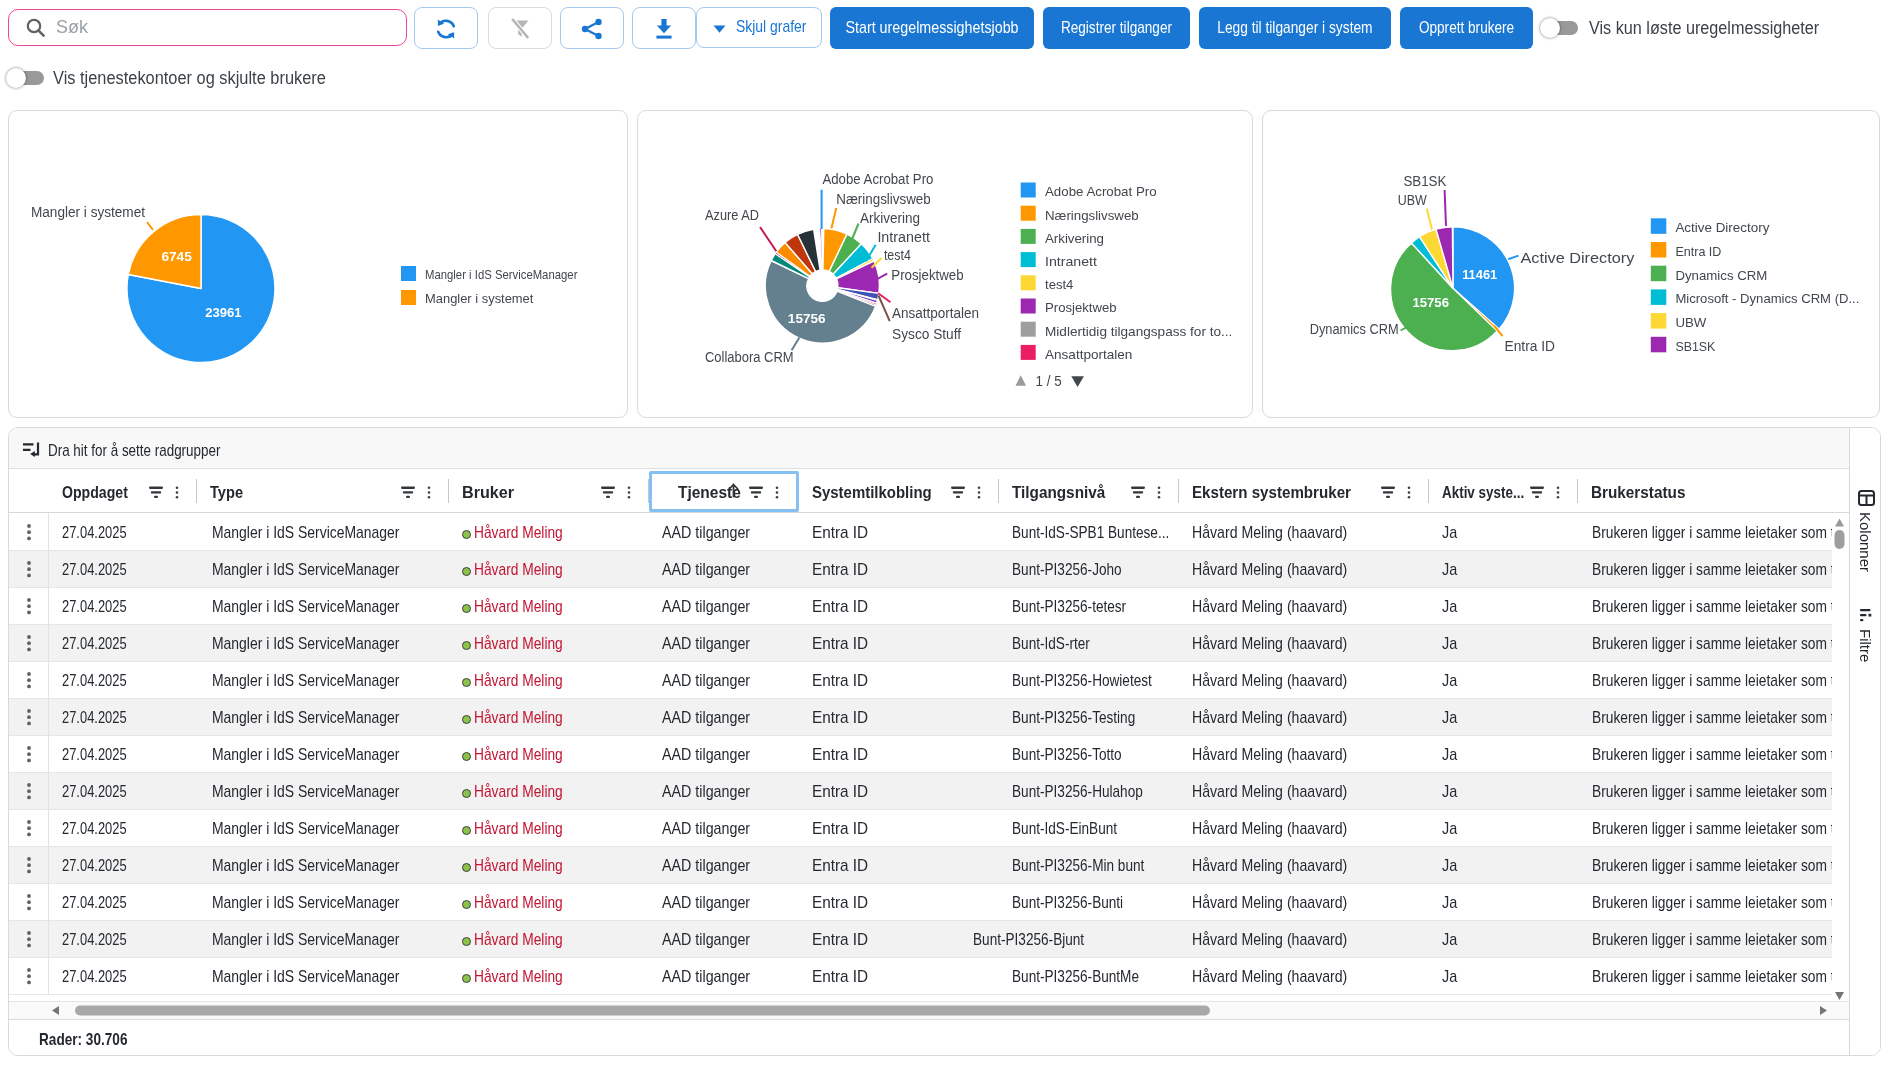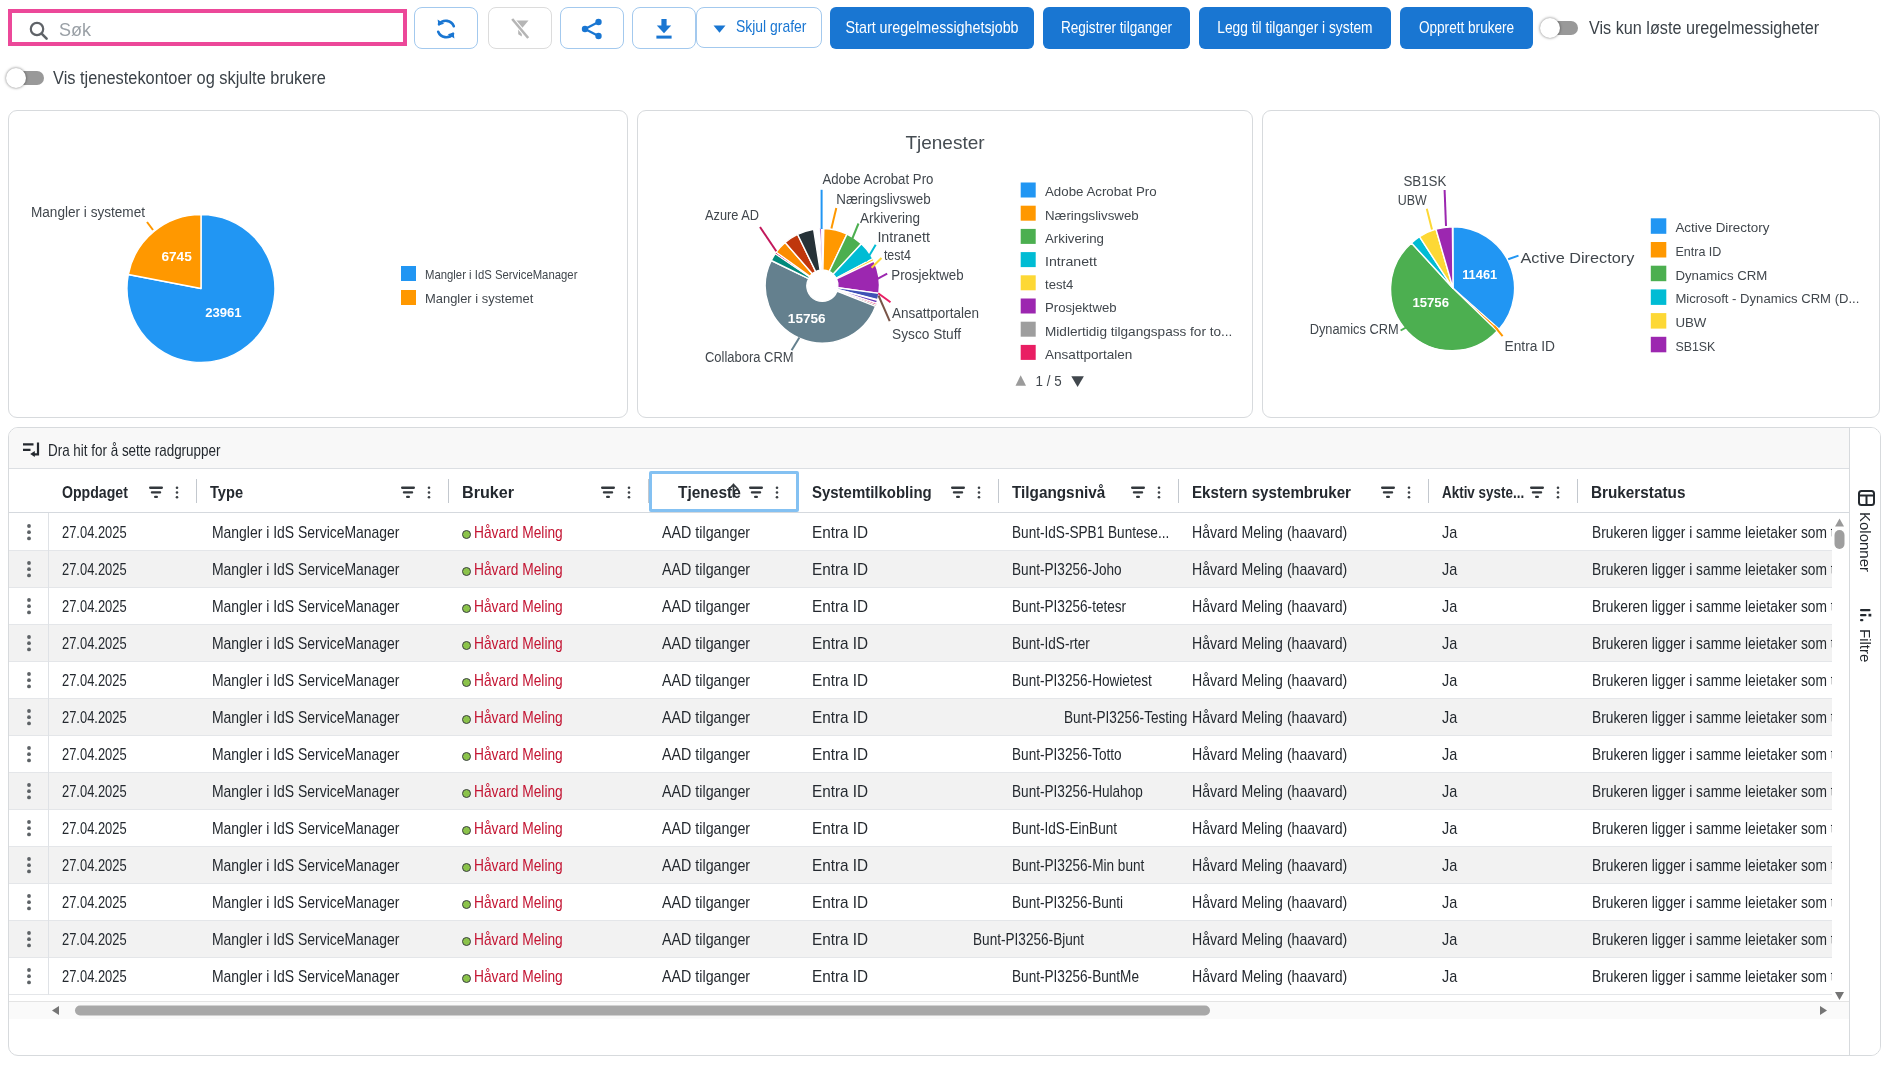--- a/index.html
+++ b/index.html
@@ -3,21 +3,21 @@
 <style>
 * { margin:0; padding:0; box-sizing:border-box; }
 html,body { width:1888px; height:1068px; background:#fff;
   font-family:"Liberation Sans",sans-serif; position:relative; overflow:hidden; }
 .abs { position:absolute; }
 .tx { display:inline-block; transform-origin:0 50%; white-space:pre; }
 .ctx { display:inline-block; transform-origin:50% 50%; white-space:pre; }
 
 
 .search { position:absolute; left:8px; top:9px; width:399px; height:37px;
-  border:4px solid #ec4899; border-radius:0; }
+  border:1px solid #ec4899; border-radius:10px; }
 .search svg { position:absolute; left:16px; top:7px; }
 .search .ph { position:absolute; left:47px; top:7px; font-size:18px; color:#9aa0a6; }
 .ibtn { position:absolute; top:7px; height:42px; width:64px; border:1.5px solid #a3c9ee;
   border-radius:8px; background:#fff; }
 .ibtn svg { position:absolute; left:18px; top:8px; }
 .ibtn.dis { border-color:#dcdcdc; }
 .sgbtn { position:absolute; left:696px; top:7px; width:126px; height:41px;
   border:1.5px solid #a3c9ee; border-radius:8px; background:#fff; }
 .sgbtn svg { position:absolute; left:15px; top:16px; }
 .sgbtn .lb { position:absolute; left:39px; top:9px; font-size:17px; color:#1976d2; }
@@ -151,21 +151,20 @@
         <text x="167.6" y="150.0" text-anchor="middle" font-size="12.5" font-weight="bold" fill="#fff" textLength="30.4" lengthAdjust="spacingAndGlyphs">6745</text>
         <path d="M144,119 L138,111" stroke="#ff9800" stroke-width="2" fill="none"></path>
         <text x="136.0" y="106.0" text-anchor="end" font-size="14" font-weight="normal" fill="#41474d" textLength="114" lengthAdjust="spacingAndGlyphs">Mangler i systemet</text>
         <rect x="392" y="155" width="15" height="15" fill="#2196f3"></rect>
         <text x="416.0" y="167.5" text-anchor="start" font-size="13" font-weight="normal" fill="#41474d" textLength="152.4" lengthAdjust="spacingAndGlyphs">Mangler i IdS ServiceManager</text>
         <rect x="392" y="179" width="15" height="15" fill="#ff9800"></rect>
         <text x="416.0" y="191.5" text-anchor="start" font-size="13" font-weight="normal" fill="#41474d" textLength="108.4" lengthAdjust="spacingAndGlyphs">Mangler i systemet</text>
       </svg></div>
   </div>
 <div class="card" style="left:637px;width:616px">
-    <div class="ctitle">Tjenester</div>
 <div class="abs" style="left:0;top:0"><svg width="616" height="308" viewBox="0 0 616 308" font-family="Liberation Sans, sans-serif">
         <path d="M184.5,117.5 A57,57 0 0 1 185.8,117.5 L184.9,159.0 A15.5,15.5 0 0 0 184.5,159.0 Z" fill="#2196f3" stroke="#fff" stroke-width="1.0" stroke-linejoin="round"></path>
         <path d="M185.8,117.5 A57,57 0 0 1 209.0,123.1 L191.2,160.5 A15.5,15.5 0 0 0 184.9,159.0 Z" fill="#ff9800" stroke="#fff" stroke-width="1.4" stroke-linejoin="round"></path>
         <path d="M209.0,123.1 A57,57 0 0 1 223.4,132.8 L195.1,163.2 A15.5,15.5 0 0 0 191.2,160.5 Z" fill="#4caf50" stroke="#fff" stroke-width="1.4" stroke-linejoin="round"></path>
         <path d="M223.4,132.8 A57,57 0 0 1 234.8,147.7 L198.2,167.2 A15.5,15.5 0 0 0 195.1,163.2 Z" fill="#00bcd4" stroke="#fff" stroke-width="1.4" stroke-linejoin="round"></path>
         <path d="M234.8,147.7 A57,57 0 0 1 235.9,150.0 L198.5,167.8 A15.5,15.5 0 0 0 198.2,167.2 Z" fill="#fdd835" stroke="#fff" stroke-width="1.0" stroke-linejoin="round"></path>
         <path d="M235.9,150.0 A57,57 0 0 1 240.9,182.4 L199.8,176.7 A15.5,15.5 0 0 0 198.5,167.8 Z" fill="#9c27b0" stroke="#fff" stroke-width="1.4" stroke-linejoin="round"></path>
         <path d="M240.9,182.4 A57,57 0 0 1 239.7,188.8 L199.5,178.4 A15.5,15.5 0 0 0 199.8,176.7 Z" fill="#3f51b5" stroke="#fff" stroke-width="1.4" stroke-linejoin="round"></path>
         <path d="M239.6,189.3 A57,57 0 0 1 238.7,192.1 L199.2,179.3 A15.5,15.5 0 0 0 199.5,178.5 Z" fill="#673ab7" stroke="#fff" stroke-width="1.4" stroke-linejoin="round"></path>
         <path d="M238.6,192.6 A57,57 0 0 1 238.1,194.0 L199.1,179.8 A15.5,15.5 0 0 0 199.2,179.4 Z" fill="#e91e63" stroke="#fff" stroke-width="1.0" stroke-linejoin="round"></path>
@@ -362,21 +361,21 @@
             <circle cx="3" cy="2" r="1.9"></circle>
             <circle cx="3" cy="8.2" r="1.9"></circle>
             <circle cx="3" cy="14.4" r="1.9"></circle>
           </g>
         </svg></div>
 <div class="c" style="left:53px"><span class="tx" style="transform:scaleX(0.76)">27.04.2025</span></div>
 <div class="c" style="left:203px"><span class="tx" style="transform:scaleX(0.82)">Mangler i IdS ServiceManager</span></div>
 <div class="c" style="left:453px"><span class="gdot"></span><span class="tx red" style="transform:scaleX(0.81)">Håvard Meling</span></div>
 <div class="c" style="left:653px"><span class="tx" style="transform:scaleX(0.84)">AAD tilganger</span></div>
 <div class="c" style="left:803px"><span class="tx" style="transform:scaleX(0.9)">Entra ID</span></div>
-<div class="c" style="left:1055px"><span class="tx" style="transform:scaleX(0.8)">Bunt-PI3256-Testing</span></div>
+<div class="c" style="left:1003px"><span class="tx" style="transform:scaleX(0.8)">Bunt-PI3256-Testing</span></div>
 <div class="c" style="left:1183px"><span class="tx" style="transform:scaleX(0.83)">Håvard Meling (haavard)</span></div>
 <div class="c" style="left:1433px"><span class="tx" style="transform:scaleX(0.85)">Ja</span></div>
 <div class="c" style="left:1583px"><span class="tx" style="transform:scaleX(0.81)">Brukeren ligger i samme leietaker som t</span></div>
 </div>
     <div class="row" style="top:308px">
 <div class="kb"><svg width="6" height="17" viewBox="0 0 6 17">
           <g fill="#5d6266">
             <circle cx="3" cy="2" r="1.9"></circle>
             <circle cx="3" cy="8.2" r="1.9"></circle>
             <circle cx="3" cy="14.4" r="1.9"></circle>
@@ -642,20 +641,23 @@
       <path d="M3 478 L12 478 L7.5 486 Z" fill="#757575"></path>
     </svg>
   </div>
   <div class="hsb">
     <svg width="1840" height="17" viewBox="0 0 1840 17">
       <path d="M43 8.5 L50 4 L50 13 Z" fill="#757575"></path>
       <rect x="66" y="3.5" width="1135" height="10" rx="5" fill="#a8a8a8"></rect>
       <path d="M1811 4 L1811 13 L1818 8.5 Z" fill="#757575"></path>
     </svg>
   </div>
+  <div class="foot">
+      <span class="lb"><span class="tx" style="transform:scaleX(0.8)">Rader: 30.706</span></span>
+    </div>
   <div class="sidebar">
     <div class="abs" style="left:8px;top:62px"><svg width="17" height="16" viewBox="0 0 17 16">
           <rect x="1" y="1" width="15" height="14" rx="2.5" fill="none" stroke="#24292f" stroke-width="2"></rect>
           <path d="M1 5.4 L16 5.4 M8.5 5.4 L8.5 15" stroke="#24292f" stroke-width="2" fill="none"></path>
         </svg></div>
     <div class="vtext" style="left:7px;top:84px">Kolonner</div>
     <div class="abs" style="left:9px;top:180px"><svg width="16" height="15" viewBox="0 0 16 15">
           <g fill="#24292f">
             <rect x="1" y="1" width="10.5" height="2.3" rx="1"></rect>
             <rect x="1" y="6" width="6.5" height="2.3" rx="1"></rect>

